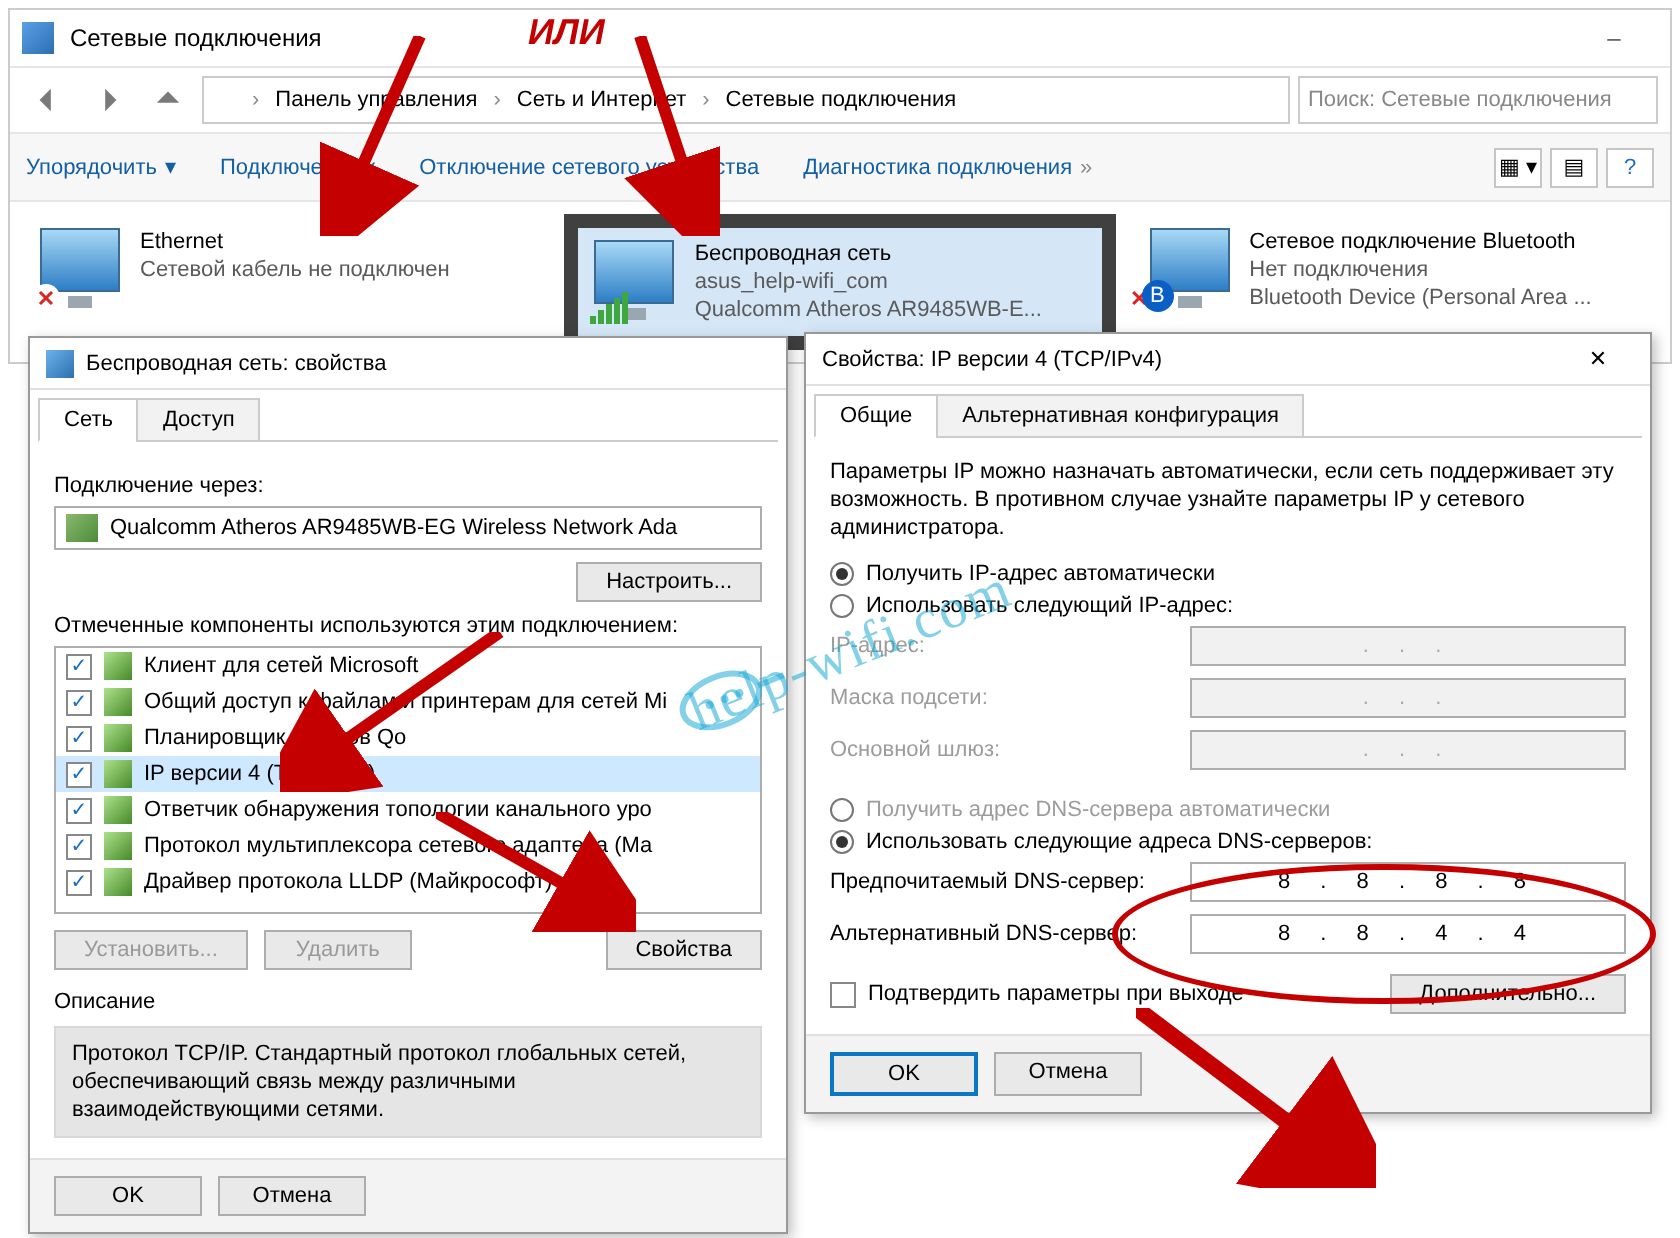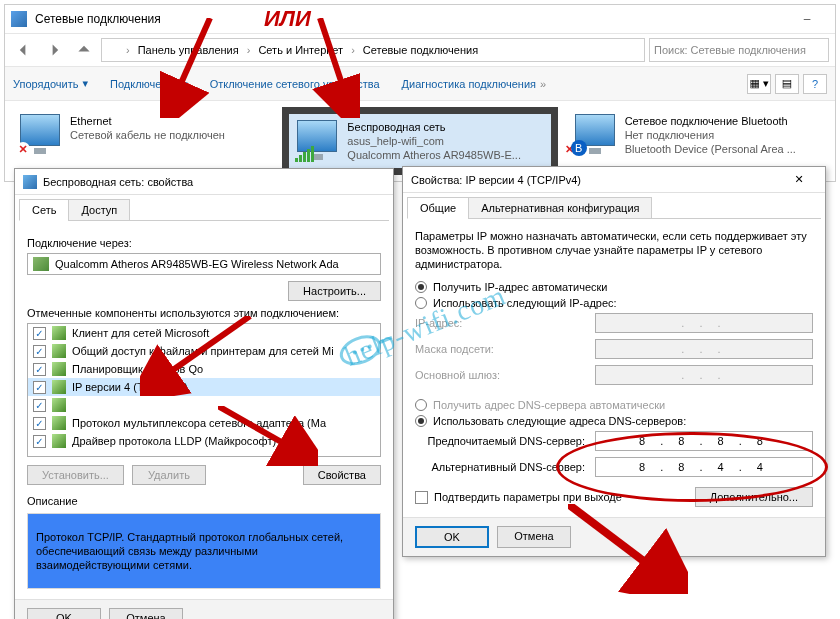--- a/index.html
+++ b/index.html
@@ -48,32 +48,32 @@
   .field .nic-icon { width: 16px; height: 14px; background: linear-gradient(135deg,#89b96d,#4d8b3a); }
   .btn { border: 1px solid #adadad; background: #e9e9e9; padding: 3px 14px; min-width: 74px; text-align: center; display: inline-block; }
   .btn.disabled { color: #999; }
   .btn-row-right { text-align: right; margin: 6px 0; }
   .comp-box { border: 1px solid #adadad; height: 134px; overflow: auto; background: #fff; }
   .comp-row { display: flex; align-items: center; gap: 6px; padding: 2px 5px; }
   .comp-row.sel { background: #cde8ff; align-items: center; }
   .cb { width: 13px; height: 13px; border: 1px solid #888; background: #fff; display: inline-flex; align-items: center; justify-content: center; }
   .cb.on::after { content: "✓"; font-size: 10px; color: #1b6fbf; }
   .comp-icon { width: 14px; height: 14px; background: linear-gradient(135deg,#aee18c,#468a28); flex-shrink: 0; }
-  .desc-box { border: 1px solid #d8d8d8; background: #3b82f6; padding: 16px 8px; margin-top: 6px; line-height: 14px; }
+  .desc-box { border: 1px solid #d8d8d8; background: #e5e5e5; padding: 6px 8px; margin-top: 6px; line-height: 14px; }
   .dlg-footer { padding: 8px 12px; display: flex; gap: 8px; justify-content: flex-start; border-top: 1px solid #e0e0e0; background: #f3f3f3; }
   .radio-row { display: flex; align-items: center; gap: 6px; margin: 4px 0; }
   .radio { width: 12px; height: 12px; border: 1px solid #777; border-radius: 50%; display: inline-flex; align-items: center; justify-content: center; flex-shrink:0; }
   .radio.on::after { content: ""; width: 6px; height: 6px; background: #333; border-radius: 50%; display: block; }
   .ipgrid { display: grid; grid-template-columns: 170px 1fr; gap: 6px 10px; align-items: center; margin: 4px 0; }
   .ipfield { border: 1px solid #adadad; height: 20px; background: #fff; display: flex; align-items: center; justify-content: center; letter-spacing: 6px; }
   .ipfield.disabled { background: #f1f1f1; color: #aaa; }
   .greytext { color: #9c9c9c; }
   .chk-row { display: flex; align-items: center; gap: 6px; margin-top: 10px; }
   .arrow-svg { position: absolute; pointer-events: none; }
-  .or-label { position: absolute; color: #c40000; font-weight: bold; font-size: 22px; font-style: italic; }
+  .or-label { position: absolute; color: #c40000; font-weight: bold; font-size: 18px; font-style: italic; }
   .red-ellipse { position: absolute; border: 3px solid #c40000; border-radius: 50%/50%; pointer-events: none; }
   .watermark { position: absolute; font-family: "Segoe Script", cursive; color: rgba(29,170,215,0.55); font-size: 28px; transform: rotate(-22deg); pointer-events: none; letter-spacing: 1px; }
 </style>
 </head>
 <body>
 
 <div class="explorer">
   <div class="titlebar">
     <div class="app-icon"></div>
     <span>Сетевые подключения</span>
@@ -211,20 +211,21 @@
           <span>Планировщик пакетов Qo</span>
         </div>
       <div class="comp-row sel">
           <span class="cb on"></span>
           <span class="comp-icon"></span>
           <span>IP версии 4 (TCP/IPv4)</span>
         </div>
       <div class="comp-row">
           <span class="cb on"></span>
           <span class="comp-icon"></span>
+          <span>Ответчик обнаружения топологии канального уро</span>
         </div>
       <div class="comp-row">
           <span class="cb on"></span>
           <span class="comp-icon"></span>
           <span>Протокол мультиплексора сетевого адаптера (Ма</span>
         </div>
       <div class="comp-row">
           <span class="cb on"></span>
           <span class="comp-icon"></span>
           <span>Драйвер протокола LLDP (Майкрософт)</span>
@@ -266,21 +267,21 @@
         </div>
       <div class="ipgrid">
         <span class="greytext">IP-адрес:</span>
         <div class="ipfield disabled">. . .</div>
         <span class="greytext">Маска подсети:</span>
         <div class="ipfield disabled">. . .</div>
         <span class="greytext">Основной шлюз:</span>
         <div class="ipfield disabled">. . .</div>
       </div>
     </div>
-    <div style="margin-top:14px;text-align:right;">
+    <div style="margin-top:14px;">
       <div class="radio-row greytext">
           <span class="radio"></span>
           <span>Получить адрес DNS-сервера автоматически</span>
         </div>
       <div class="radio-row">
           <span class="radio on"></span>
           <span>Использовать следующие адреса DNS-серверов:</span>
         </div>
       <div class="ipgrid">
         <span>Предпочитаемый DNS-сервер:</span>

